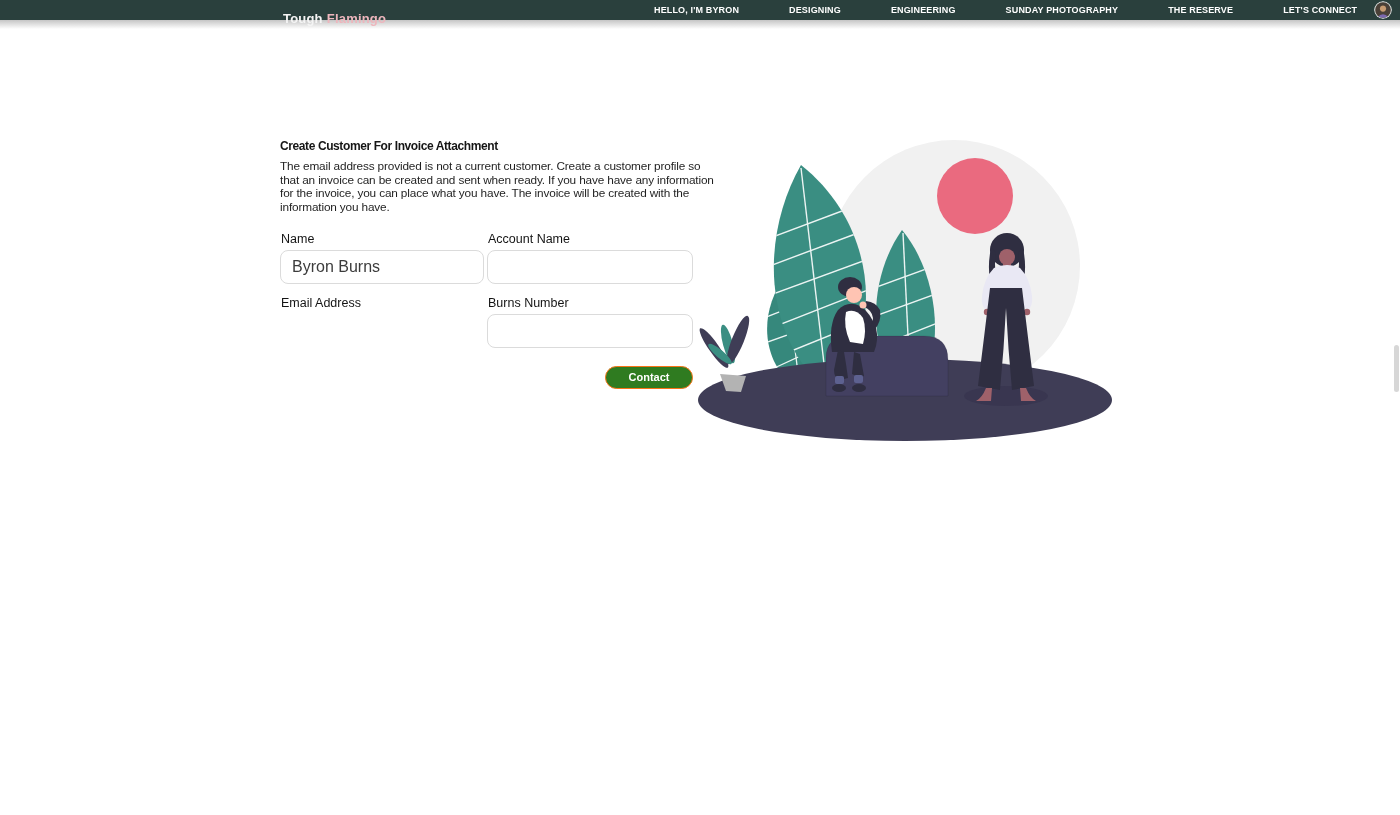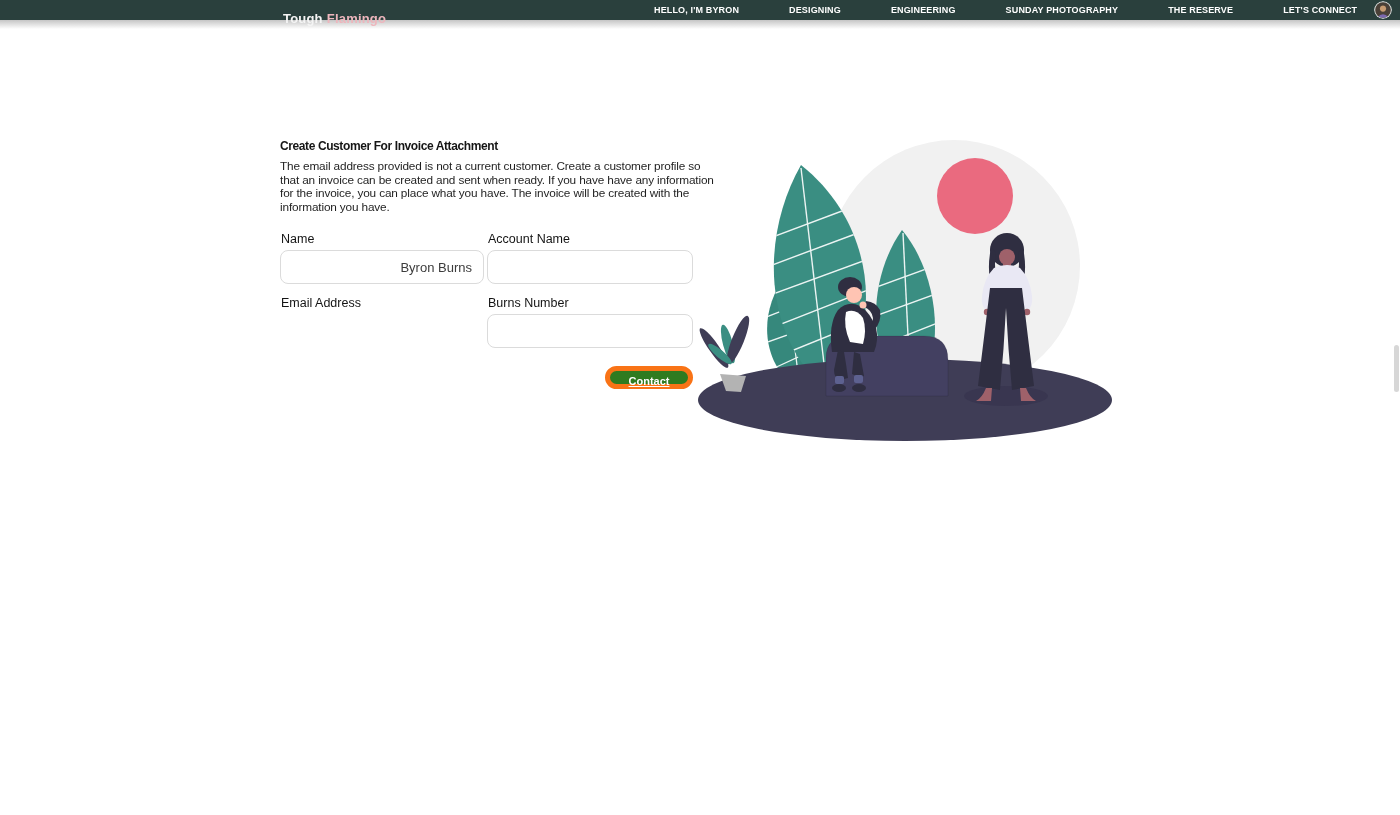--- a/index.html
+++ b/index.html
@@ -54,29 +54,29 @@
 
   .form-grid {
     display:grid; grid-template-columns:204px 206px;
     column-gap:3px; row-gap:12px; width:413px;
   }
   .field-label {
     display:block; font-size:12.5px; color:#141414; margin:0 0 4px 1px;
   }
   .field input {
     width:100%; height:27px; border:1px solid #dbdbdb; border-radius:8px;
-    padding:16px 11px; font-size:13px; color:#3c3c3c; background:#fff;
-    font-family:"Liberation Sans", sans-serif; outline:none;text-align:right;
+    padding:16px 11px; font-size:16px; color:#3c3c3c; background:#fff;
+    font-family:"Liberation Sans", sans-serif; outline:none;
   }
   .button-row { width:413px; margin-top:18px; display:flex; justify-content:flex-end; }
   .contact-btn {
     width:88px; height:23px; border-radius:12px;
-    background:#2f7b20; border:5px solid #f97316; color:#ffffff;
+    background:#2f7b20; border:1px solid #f97316; color:#ffffff;
     font-size:11px; font-weight:bold; font-family:"Liberation Sans", sans-serif;
-    cursor:pointer; padding:0; line-height:21px;text-decoration:underline;
+    cursor:pointer; padding:0; line-height:21px;
   }
 
   
   .illustration { position:absolute; left:698px; top:138px; width:417px; height:305px; }
 
   
   .scrollbar-thumb {
     position:absolute; right:1px; top:345px; width:5px; height:47px;
     background:#c9c9c9; border-radius:3px; opacity:.75;
   }

